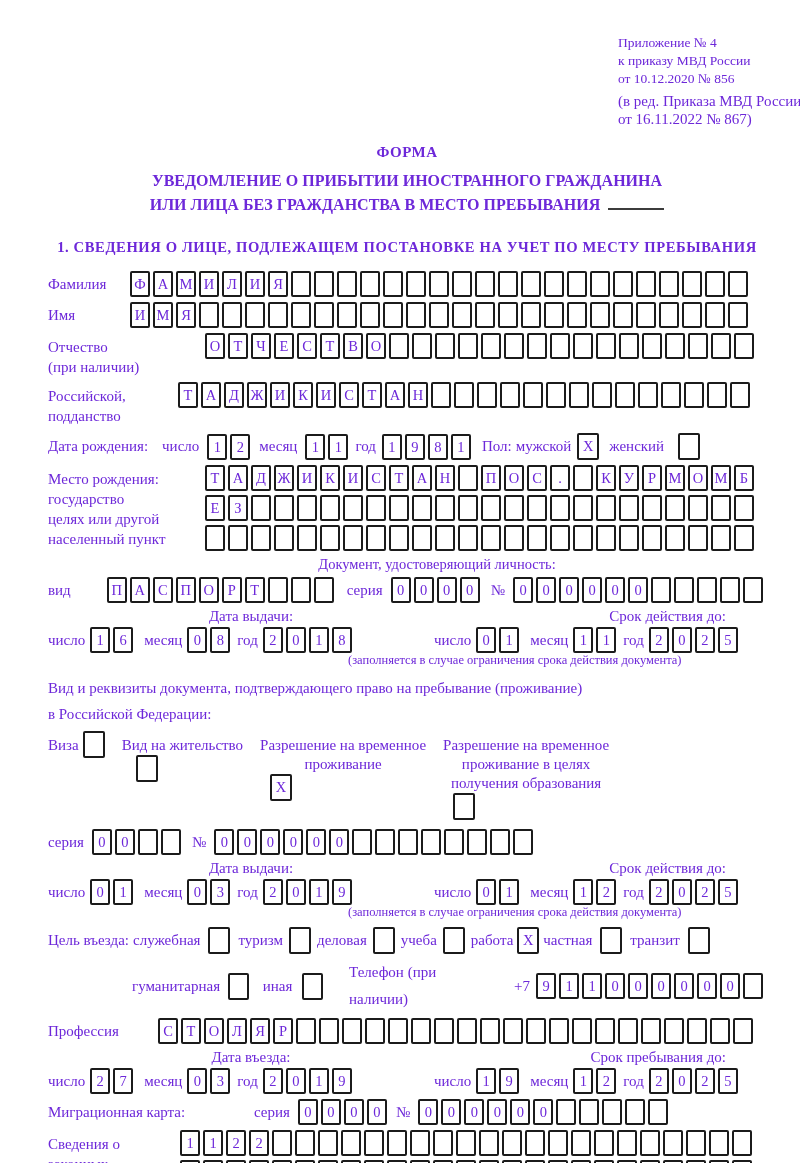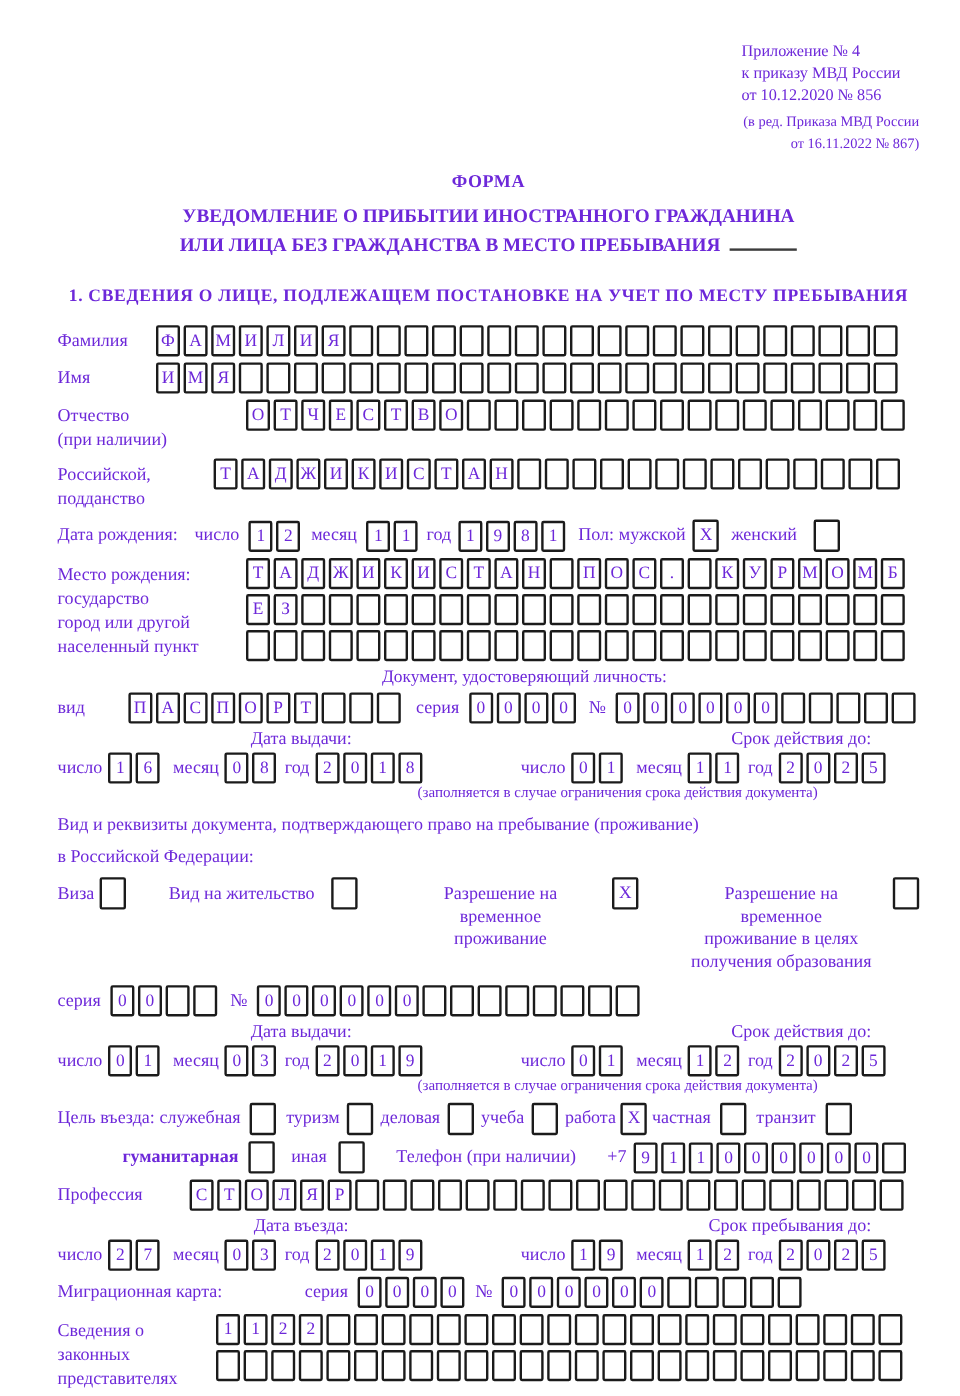--- a/index.html
+++ b/index.html
@@ -3,42 +3,42 @@
 <meta charset="utf-8">
 <style>
   html,body { margin:0; padding:0; background:#ffffff; }
   .page {
     position:relative; width:800px; height:1163px; box-sizing:border-box;
     background:#ffffff; color:#6d28d9;
     font-family:"Liberation Serif","DejaVu Serif",serif;
     font-size:15px; padding:34px 34px 0 48px; overflow:hidden;
   }
   .hdr { margin-left:570px; font-size:13.5px; line-height:18px; white-space:nowrap; }
-  .hdr .hdr2 { font-size:12px;text-align:right; }
+  .hdr .hdr2 { font-size:15px; }
   .hdr .gap { height:4px; }
   .forma { text-align:center; font-weight:bold; font-size:15px; letter-spacing:.5px; margin-top:16px; }
   .title { text-align:center; font-weight:bold; font-size:16px; line-height:24px; margin-top:8px; }
   .blank { display:inline-block; width:56px; height:13px; border-bottom:2.5px solid #3c3c3c; margin-left:8px; }
   .sec { font-weight:bold; font-size:14.6px; letter-spacing:.6px; text-align:center; margin-top:22px; margin-bottom:15px; white-space:nowrap; }
 
   .row { display:flex; align-items:flex-start; margin-bottom:5px; }
   .vc { align-items:center; }
   .lbl { line-height:20px; padding-top:4px; }
   .w82 { width:82px; } .w130 { width:130px; } .w157 { width:157px; }
   .w65 { width:65px; } .w110 { width:110px; } .w132 { width:132px; } .w170 { width:170px; }
   .cells { white-space:nowrap; font-weight:normal; }
   .cell {
     display:inline-block; width:20px; height:26px; box-sizing:border-box;
     border:2px solid #1b1b1b; border-radius:2px; margin-right:3px;
     text-align:center; font-size:14.5px; line-height:22px; vertical-align:top; background:#fff;
   }
   .box { width:22px; height:27px; margin-right:0; }
   .mb4 { margin-bottom:4px; } .mb0 { margin-bottom:0; }
   .ml4{margin-left:4px;} .ml6{margin-left:6px;} .ml8{margin-left:8px;} .ml10{margin-left:10px;}
-  .ml14{margin-left:14px;} .ml20{margin-left:36px;} .ml26{margin-left:26px;} .ml36{margin-left:36px;} .ml82{margin-left:54px;font-weight:bold;}
+  .ml14{margin-left:14px;} .ml20{margin-left:17px;flex-direction:column;} .ml26{margin-left:26px;} .ml36{margin-left:36px;} .ml82{margin-left:84px;}
   .dochead { font-weight:normal; font-size:14.5px; text-align:center; margin:2px 0 4px 60px; }
   .datehead { display:flex; margin-bottom:2px; }
   .dh-l { width:360px; text-align:center; padding-left:46px; box-sizing:border-box; }
   .dh-r { flex:1; text-align:right; padding-right:40px; box-sizing:border-box; }
   .dategrp { display:flex; align-items:center; }
   .wgrp { width:360px; }
   .dategrp span.t { margin-right:5px; }
   .note { font-size:12.5px; margin:0 0 7px 300px; }
   .intro { line-height:26px; }
   .chkrow { display:flex; align-items:flex-start; margin:4px 0 9px 0; }
@@ -108,21 +108,21 @@
     <span class="ml4">мужской</span>
     <span class="cell box ml6">X</span>
     <span class="ml10">женский</span>
     <span class="cell box ml14"></span>
   </div>
 
   <div class="row">
     <div class="lbl w157">
       <div>Место рождения:</div>
       <div>государство</div>
-      <div>город или другой</div>
+      <div>целях или другой</div>
       <div>населенный пункт</div>
     </div>
     <div>
       <div class="cells mb4"><span class="cell">Т</span><span class="cell">А</span><span class="cell">Д</span><span class="cell">Ж</span><span class="cell">И</span><span class="cell">К</span><span class="cell">И</span><span class="cell">С</span><span class="cell">Т</span><span class="cell">А</span><span class="cell">Н</span><span class="cell"></span><span class="cell">П</span><span class="cell">О</span><span class="cell">С</span><span class="cell">.</span><span class="cell"></span><span class="cell">К</span><span class="cell">У</span><span class="cell">Р</span><span class="cell">М</span><span class="cell">О</span><span class="cell">М</span><span class="cell">Б</span></div>
       <div class="cells mb4"><span class="cell">Е</span><span class="cell">З</span><span class="cell"></span><span class="cell"></span><span class="cell"></span><span class="cell"></span><span class="cell"></span><span class="cell"></span><span class="cell"></span><span class="cell"></span><span class="cell"></span><span class="cell"></span><span class="cell"></span><span class="cell"></span><span class="cell"></span><span class="cell"></span><span class="cell"></span><span class="cell"></span><span class="cell"></span><span class="cell"></span><span class="cell"></span><span class="cell"></span><span class="cell"></span><span class="cell"></span></div>
       <div class="cells"><span class="cell"></span><span class="cell"></span><span class="cell"></span><span class="cell"></span><span class="cell"></span><span class="cell"></span><span class="cell"></span><span class="cell"></span><span class="cell"></span><span class="cell"></span><span class="cell"></span><span class="cell"></span><span class="cell"></span><span class="cell"></span><span class="cell"></span><span class="cell"></span><span class="cell"></span><span class="cell"></span><span class="cell"></span><span class="cell"></span><span class="cell"></span><span class="cell"></span><span class="cell"></span><span class="cell"></span></div>
     </div>
   </div>
 
   <div class="dochead">Документ, удостоверяющий личность:</div>

